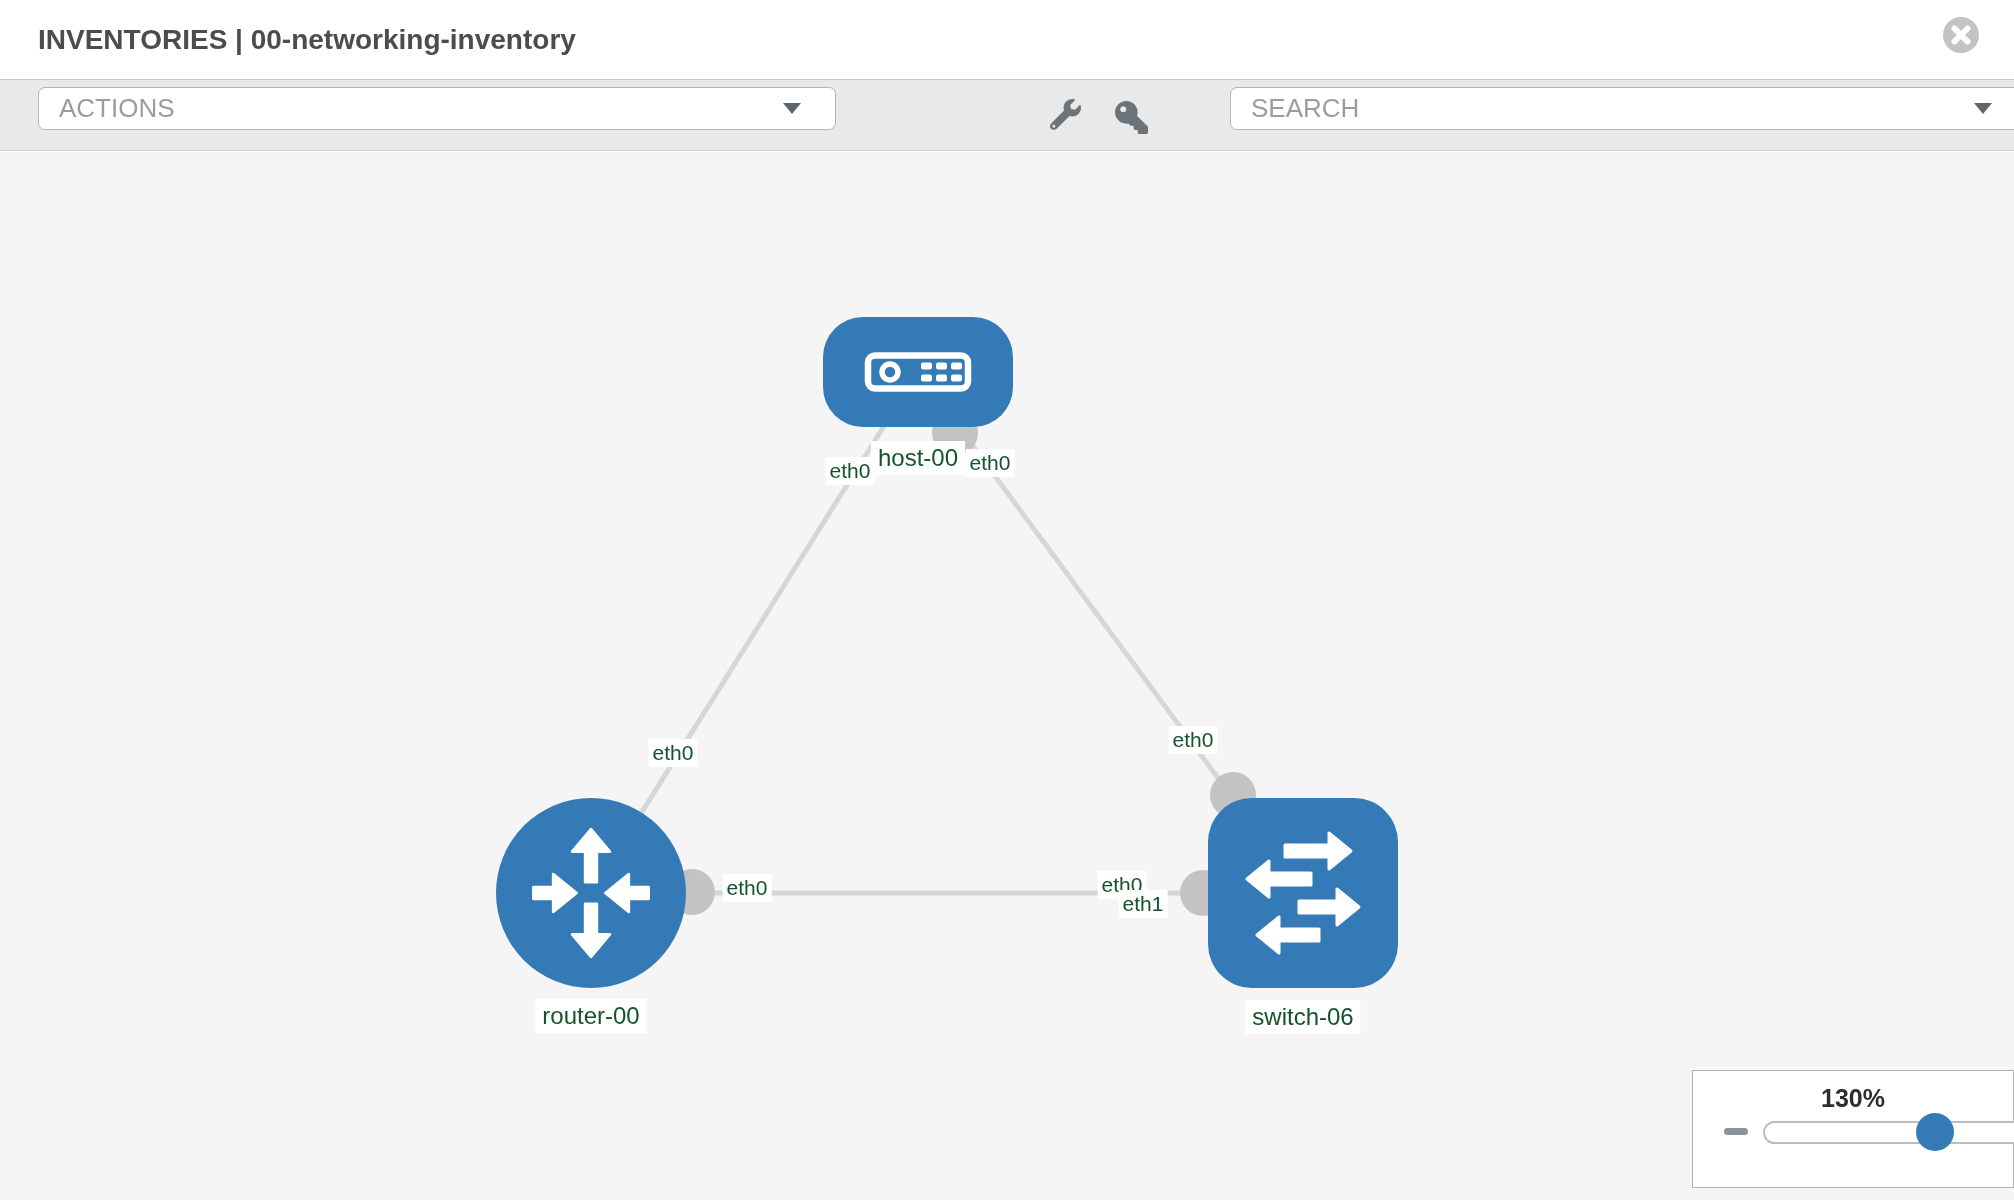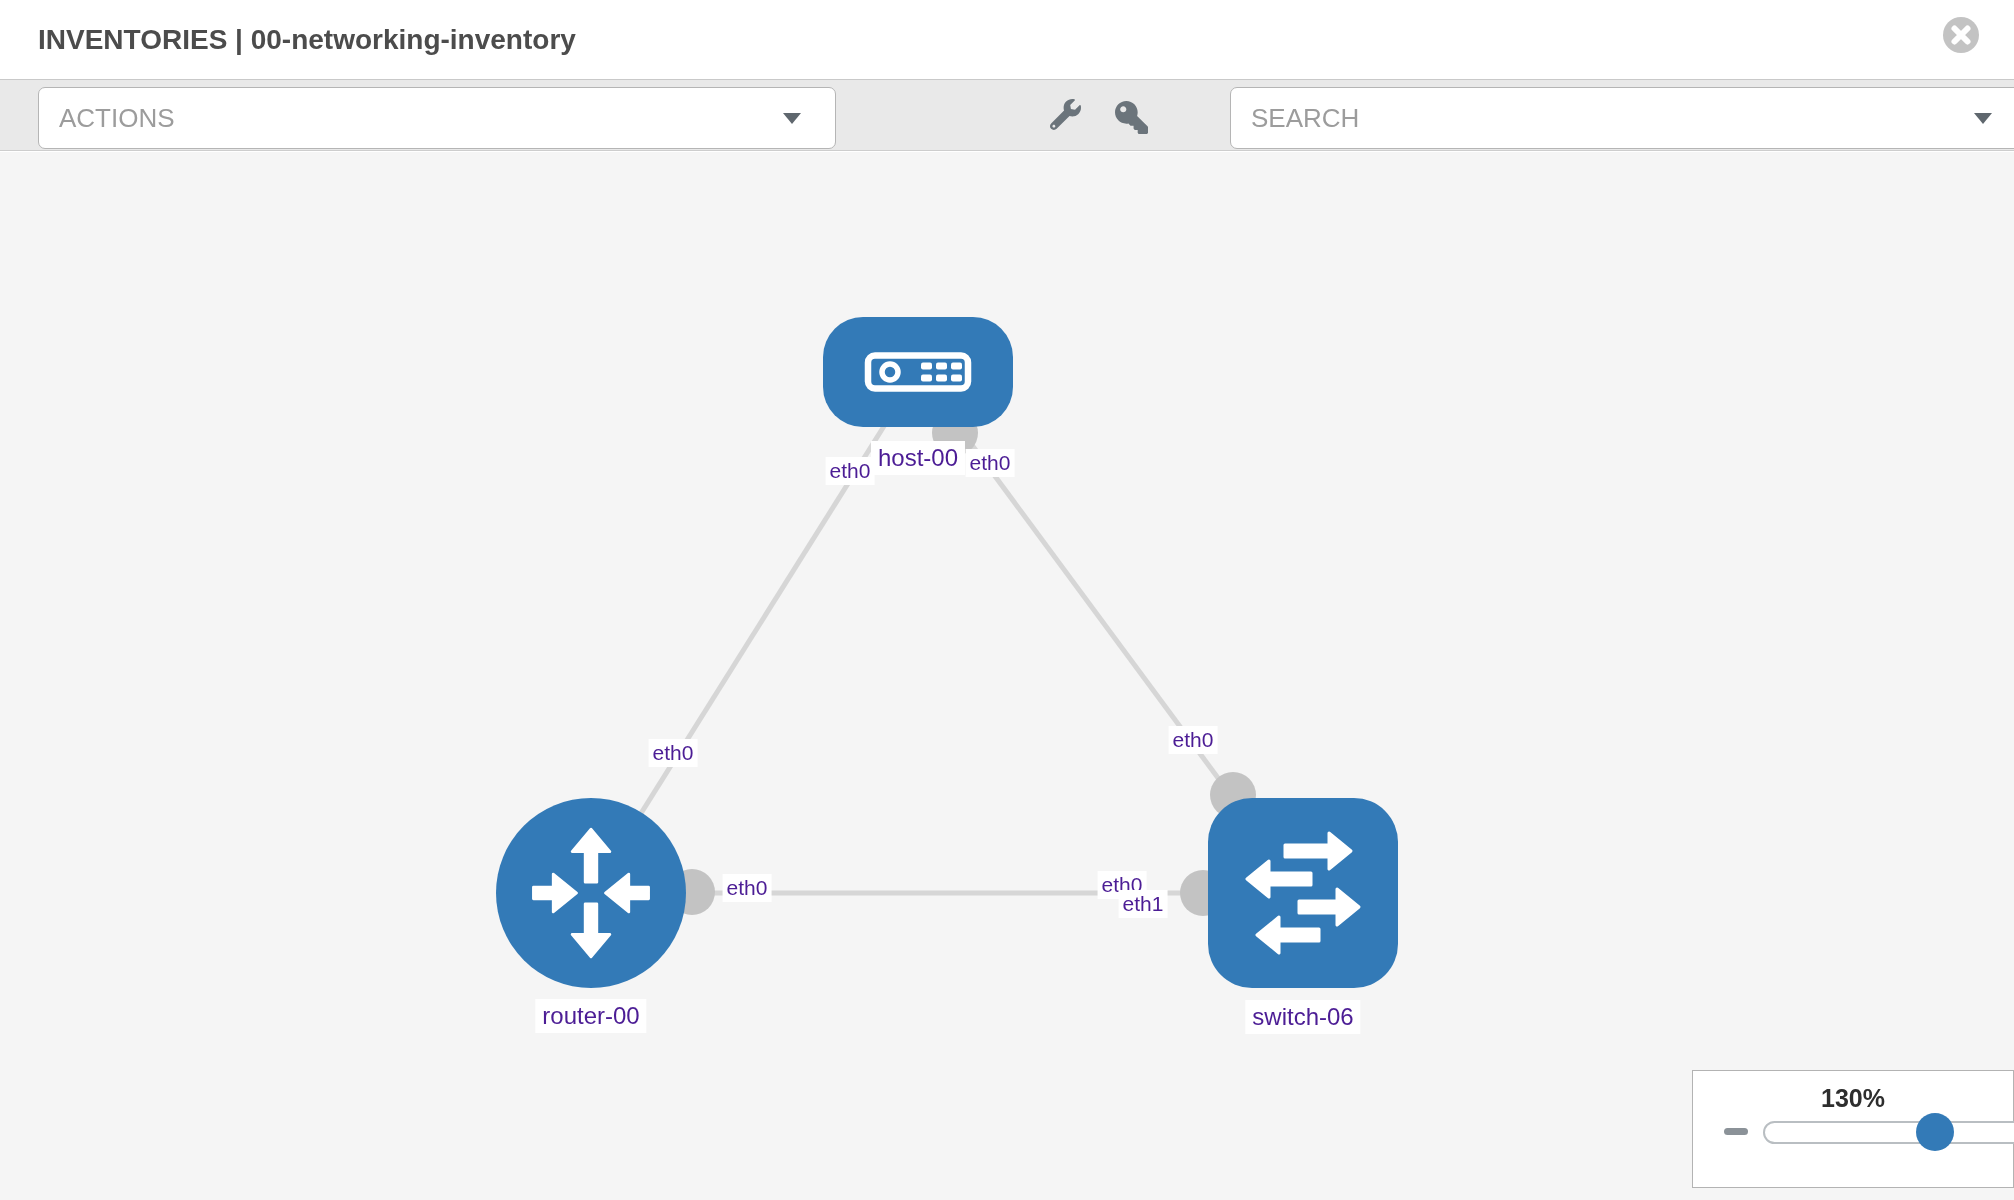--- a/index.html
+++ b/index.html
@@ -7,39 +7,39 @@
   body { width:2014px; height:1200px; font-family:"Liberation Sans","DejaVu Sans",sans-serif; background:#fff; }
   .app { position:relative; width:2014px; height:1200px; }
 
   
   .header { position:absolute; top:0; left:0; right:0; height:80px; background:#fff; border-bottom:1px solid #c9c9c9; z-index:5; }
   .page-title { position:absolute; left:38px; top:50%; transform:translateY(-50%); font-size:28px; font-weight:bold; color:#4c4c4c; white-space:nowrap; }
   .close-btn { position:absolute; right:34px; top:16px; width:38px; height:38px; padding:0; border:none; background:transparent; cursor:pointer; line-height:0; }
 
   
   .toolbar { position:absolute; top:73px; left:0; right:0; height:78px; background:#e9e9e9; border-bottom:1px solid #cdcdcd; z-index:4; }
-  .dropdown { position:absolute; top:14px; height:62px; background:#fff; border:1px solid #b5b5b5; border-radius:7px;
+  .dropdown { position:absolute; top:14px; height:43px; background:#fff; border:1px solid #b5b5b5; border-radius:7px;
               display:flex; align-items:center; justify-content:space-between; padding:0 34px 0 20px;
               font-size:26px; color:#9c9c9c; cursor:pointer; }
   .dropdown.actions { left:38px; width:798px; }
   .dropdown.search  { left:1230px; width:797px; }
   .caret { width:0; height:0; border-left:9px solid transparent; border-right:9px solid transparent; border-top:11px solid #5f676e; }
   .tool-icon { position:absolute; line-height:0; cursor:pointer; }
   .tool-icon.wrench { left:1050px; top:26px; }
   .tool-icon.key    { left:1115px; top:28px; }
 
   
   .canvas { position:absolute; top:152px; left:0; right:0; bottom:0; background:#f5f5f5; }
   #links-layer { position:absolute; left:0; top:0; width:2014px; height:1048px; }
   #node-layer  { position:absolute; left:0; top:0; width:2014px; height:1048px; }
   .node { position:absolute; background:#337ab7; display:flex; align-items:center; justify-content:center; cursor:pointer; }
   .node.host   { width:190px; height:110px; border-radius:40px; }
   .node.router { width:190px; height:190px; border-radius:50%; }
   .node.switch { width:190px; height:190px; border-radius:44px; }
-  .chip { position:absolute; background:#fff; color:#4c1d95; transform:translate(-50%,-50%); white-space:nowrap; }
+  .chip { position:absolute; background:#fff; color:#14532d; transform:translate(-50%,-50%); white-space:nowrap; }
   .node-label  { font-size:24px; padding:3px 7px; }
   .iface-label { font-size:21px; padding:2px 4px; }
 
   
   .zoom-panel { position:absolute; right:0; bottom:12px; width:322px; height:118px; background:#fff; border:1px solid #b3b3b3; z-index:6;font-weight:bold; }
   .zoom-value { text-align:center; margin-top:13px; font-size:25px; color:#2e2e2e; }
   .zoom-minus { position:absolute; left:31px; top:57px; width:24px; height:7px; background:#8b9298; border-radius:3.5px; cursor:pointer; }
   .zoom-track { position:absolute; left:70px; top:50px; width:268px; height:23px; border:2px solid #b9bec2; border-radius:13px; background:#fff; cursor:pointer; }
   .zoom-thumb { position:absolute; top:42px; width:38px; height:38px; border-radius:50%; background:#337ab7; cursor:pointer; }
   .zoom-plus  { position:absolute; left:351px; top:50px; width:25px; height:25px; cursor:pointer; }

